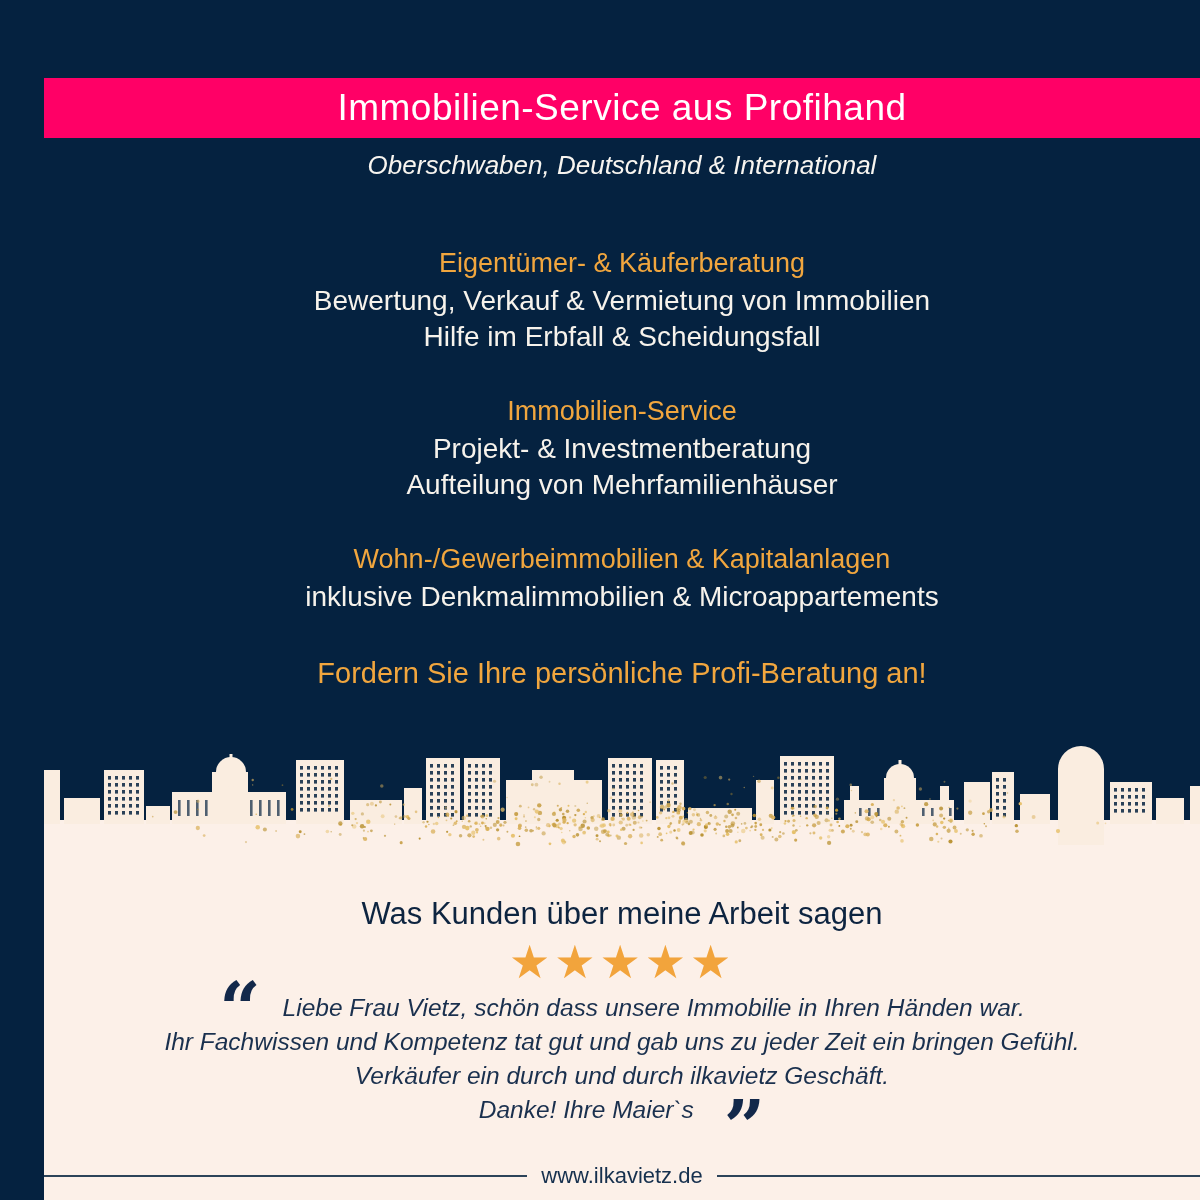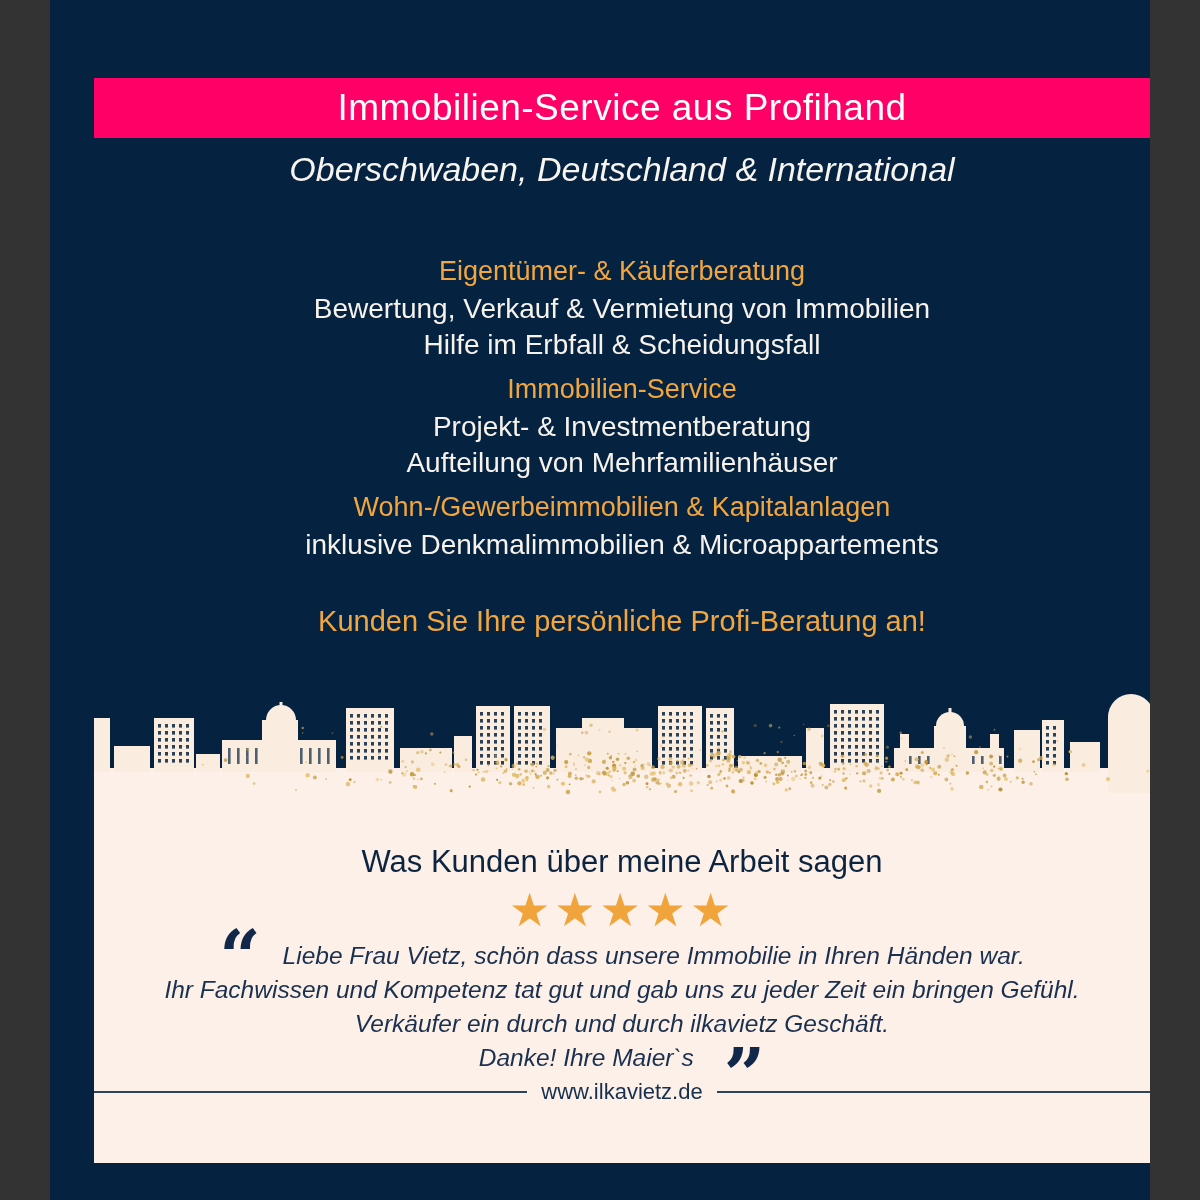--- a/index.html
+++ b/index.html
@@ -1,19 +1,19 @@
 <!DOCTYPE html>
 <html><head>
 <meta charset="utf-8">
 <style>
   * { margin: 0; padding: 0; box-sizing: border-box; }
   html, body { background: #333; }
   .page {
     position: relative;
-    width: 1100px;
+    width: 1200px;
     height: 1200px;
     margin: 0 auto;
     background: #052240;
     overflow: hidden;
     font-family: "Liberation Sans", sans-serif;
     text-align: center;
     padding-left: 44px;
   }
   .banner {
     margin-top: 78px;
@@ -25,24 +25,24 @@
   }
   .banner-title {
     color: #FFFFFF;
     font-size: 37px;
     letter-spacing: 0.5px;
   }
   .subtitle {
     margin-top: 12px;
     color: #F8F5F0;
     font-style: italic;
-    font-size: 34px;
+    font-size: 26px;
   }
   .services { margin-top: 62px; }
-  .svc-group + .svc-group { margin-top: 6px; }
+  .svc-group + .svc-group { margin-top: 36px; }
   .svc-heading {
     color: #F1A63E;
     font-size: 27px;
     line-height: 40px;
   }
   .svc-line {
     color: #F7F3EC;
     font-size: 28px;
     line-height: 36px;
   }
@@ -91,21 +91,21 @@
     font-style: normal;
     font-weight: bold;
     color: #12284A;
     font-size: 72px;
     line-height: 0;
     display: inline-block;
   }
   .q-open  { vertical-align: -18px; margin-right: 22px; }
   .q-close { vertical-align: -34px; margin-left: 30px; }
   .footer {
-    margin-top: 4px;
+    margin-top: 36px;
     display: flex;
     align-items: center;
     width: 100%;
     text-align: right;
   }
   .rule {
     flex: 1;
     height: 2px;
     background: #2C4359;
   }
@@ -136,21 +136,21 @@
       <div class="svc-heading">Immobilien-Service</div>
       <div class="svc-line">Projekt- &amp; Investmentberatung</div>
       <div class="svc-line">Aufteilung von Mehrfamilienhäuser</div>
     </div>
     <div class="svc-group">
       <div class="svc-heading">Wohn-/Gewerbeimmobilien &amp; Kapitalanlagen</div>
       <div class="svc-line">inklusive Denkmalimmobilien &amp; Microappartements</div>
     </div>
   </div>
 
-  <div class="cta">Kunden Sie Ihre persönliche Profi-Beratung an!</div>
+  <div class="cta">Fordern Sie Ihre persönliche Profi-Beratung an!</div>
 
   <svg class="skyline" id="skyline-svg" viewBox="0 0 1200 140">
       <rect x="0" y="100" width="1200" height="40" fill="#FCF0E8"></rect>
       <rect x="0" y="50" width="16" height="54" fill="#FAEDE0"></rect>
       <rect x="20" y="78" width="36" height="26" fill="#FAEDE0"></rect>
       <rect x="60" y="50" width="40" height="54" fill="#FAEDE0"></rect>
       <rect x="64" y="56" width="3" height="3.6" fill="#052240" opacity="0.85"></rect>
       <rect x="71" y="56" width="3" height="3.6" fill="#052240" opacity="0.85"></rect>
       <rect x="78" y="56" width="3" height="3.6" fill="#052240" opacity="0.85"></rect>
       <rect x="85" y="56" width="3" height="3.6" fill="#052240" opacity="0.85"></rect>

